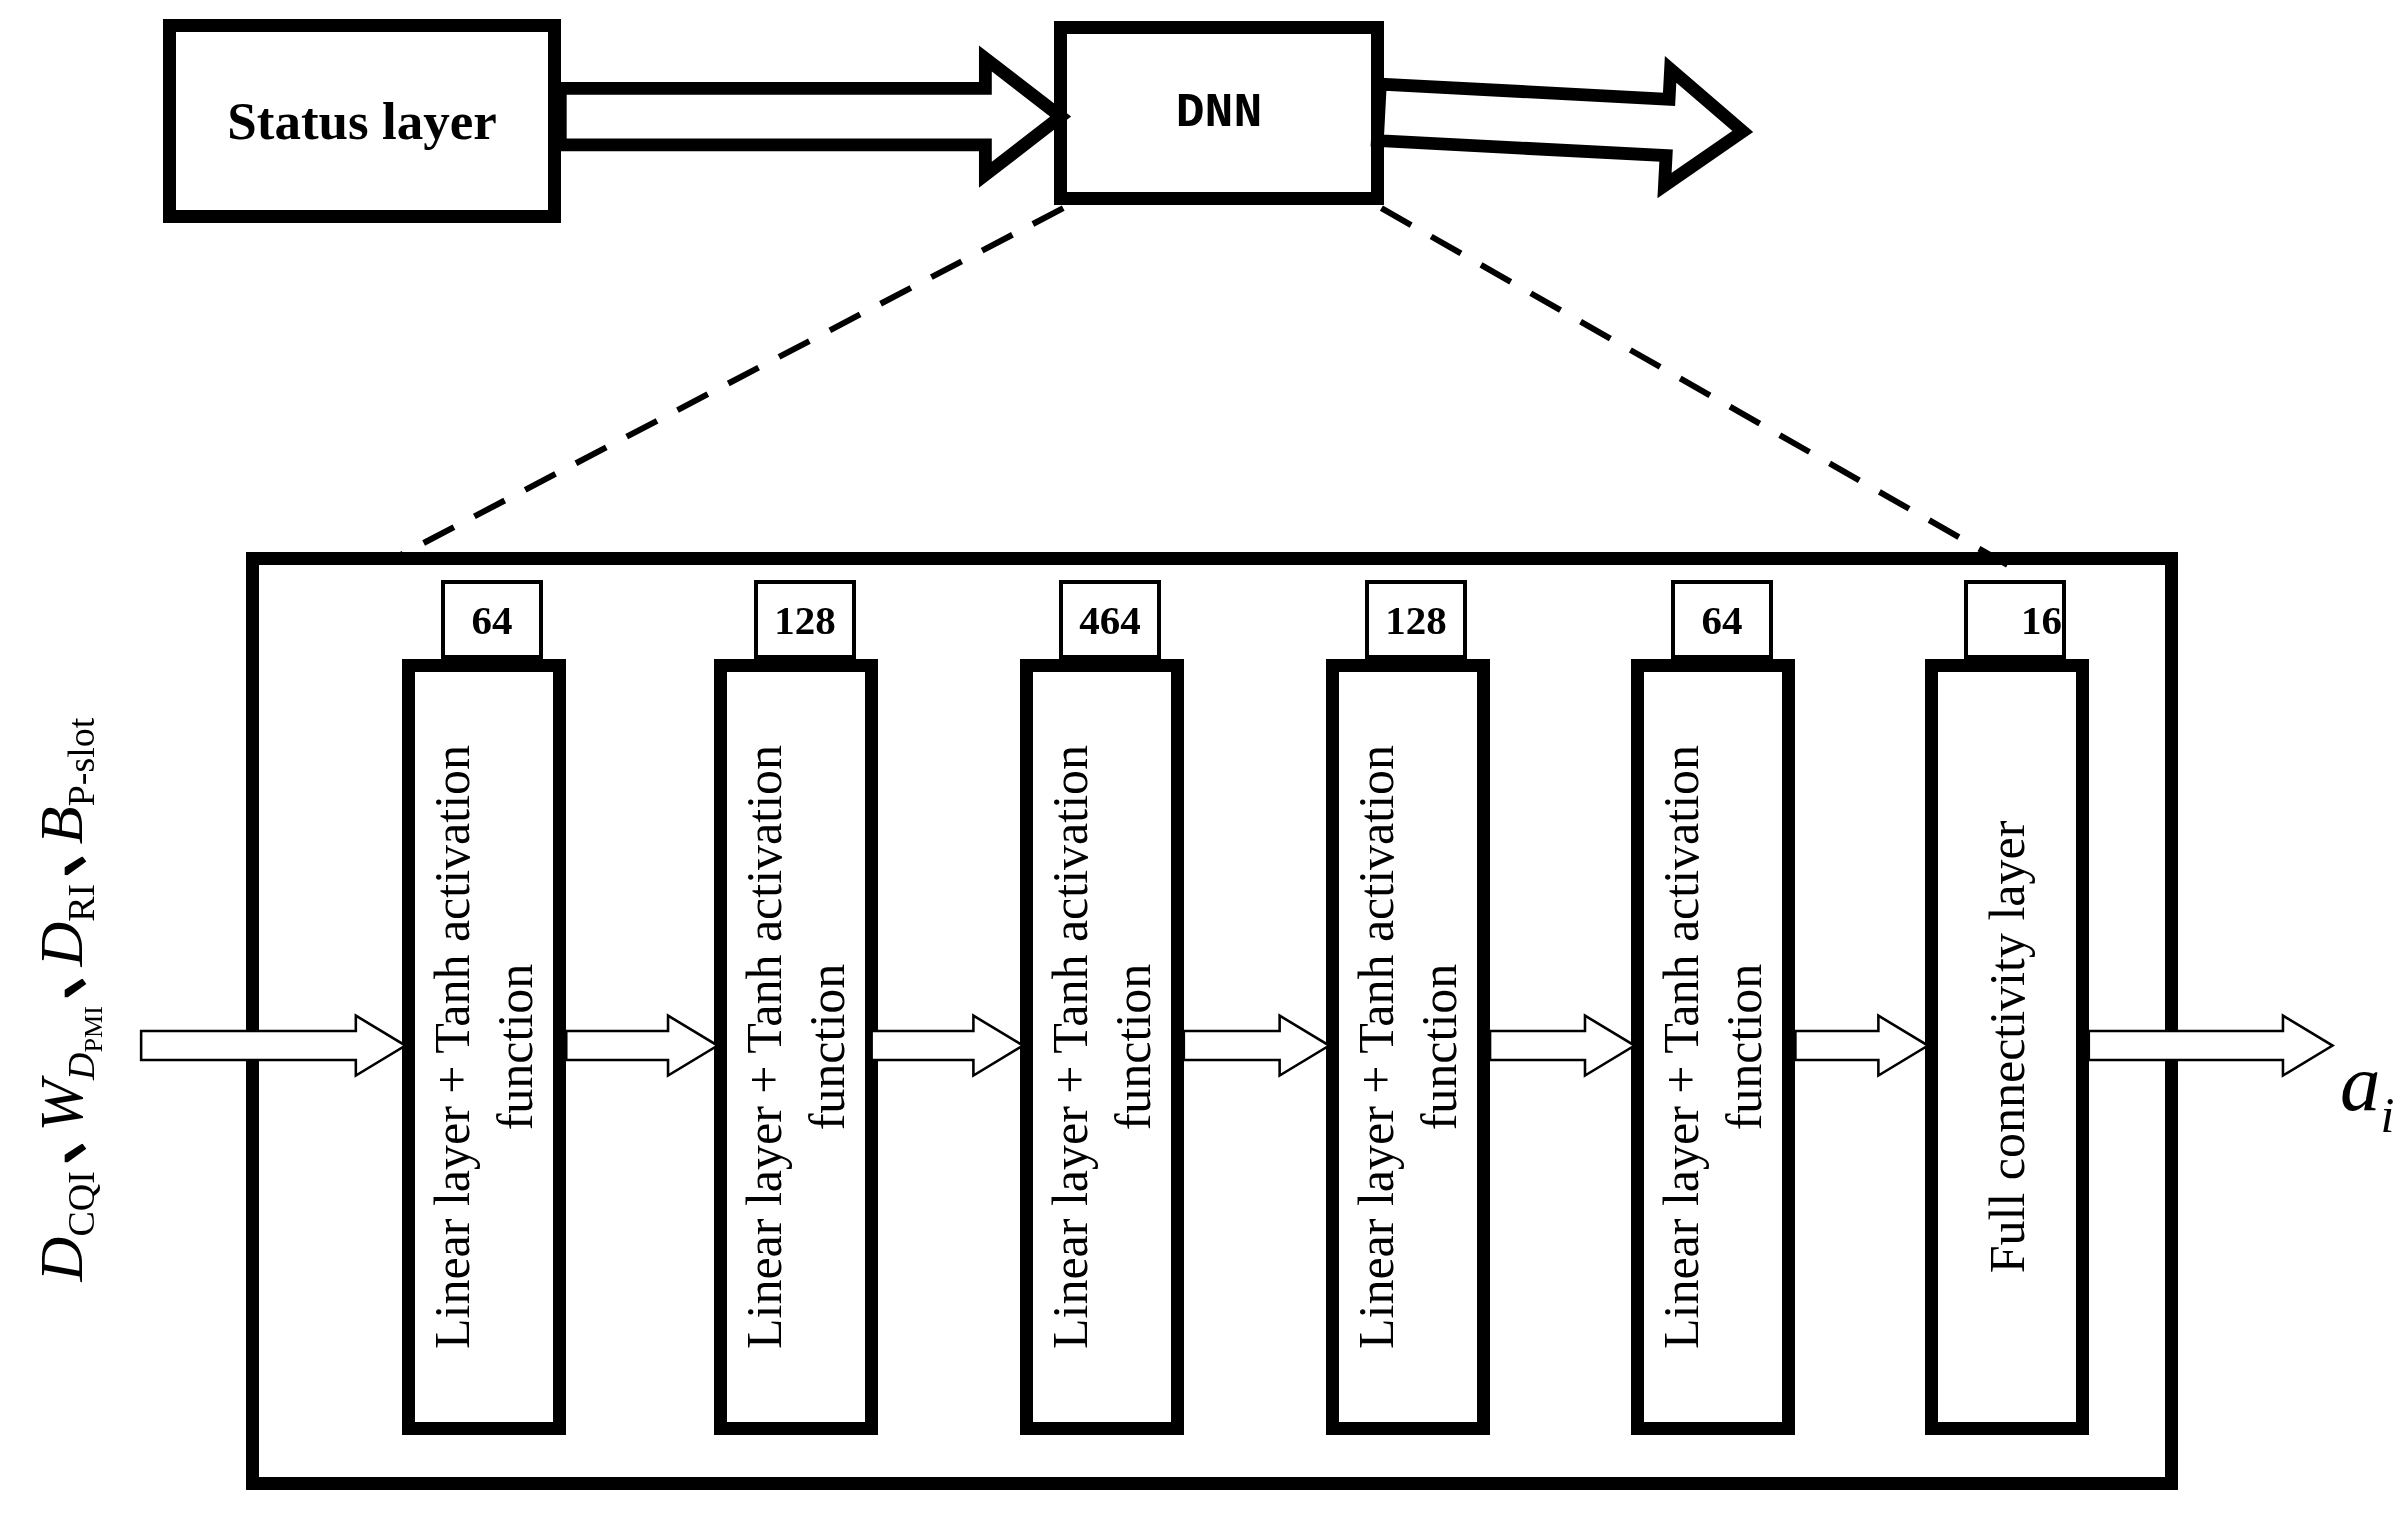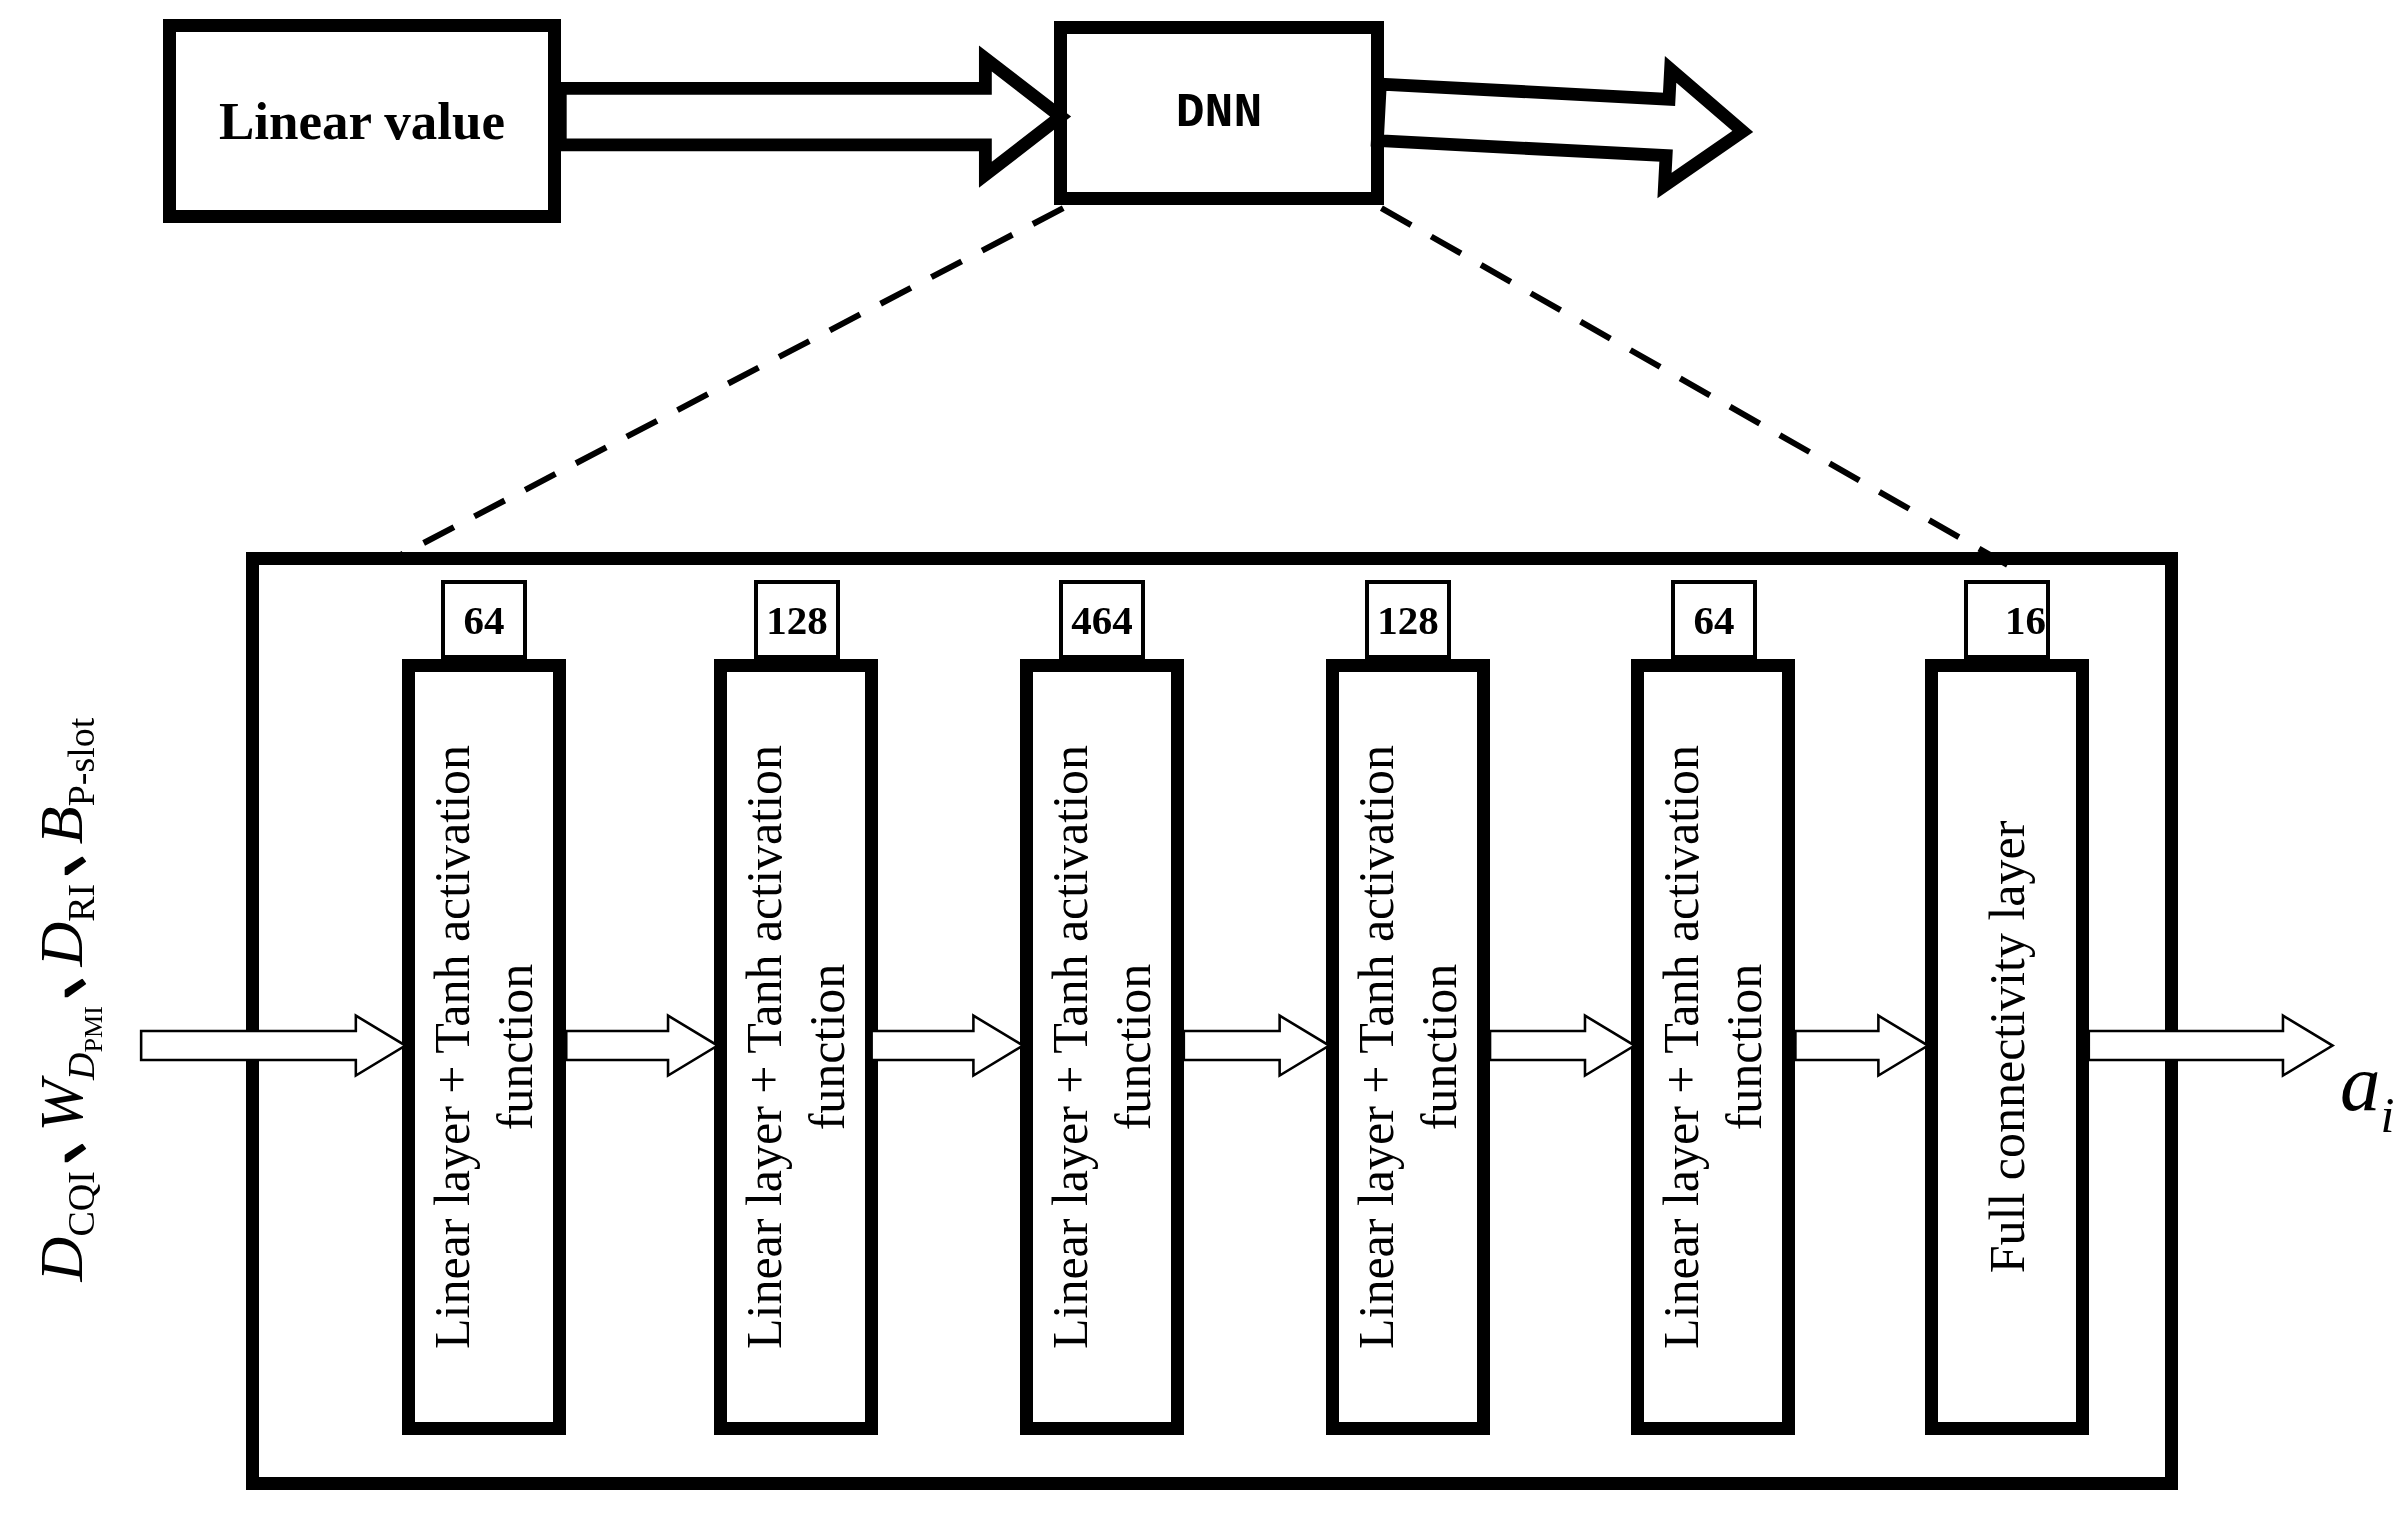--- a/index.html
+++ b/index.html
@@ -42,21 +42,21 @@
     transform:translate(-50%,-50%) rotate(-90deg);
     text-align:center;
     font-size:50px;line-height:1.26;
     white-space:nowrap;
   }
   .layer-label div:empty{display:none;}
 
   
   .size-box{
     position:absolute;
-    top:580px;width:86px;height:79px;
+    top:580px;width:102px;height:79px;
     border:4.3px solid #000;background:#fff;
     box-sizing:border-box;
     display:flex;align-items:center;justify-content:center;
     font-weight:bold;font-size:41px;
     z-index:3;
   }
 
   
   #input-label{position:absolute;left:67px;top:999px;width:0;height:0;z-index:2;}
   #input-label .rot{
@@ -87,21 +87,21 @@
 
   
   #overlay{position:absolute;left:0;top:0;z-index:4;pointer-events:none;}
 </style>
 </head>
 <body>
 
 <div class="stage">
 
   <div class="box" id="status-box" style="left:163px;top:19px;width:398px;height:204px;">
-    <span class="toplabel">Linear value</span>
+    <span class="toplabel">Status layer</span>
   </div>
 
   <div class="box" id="dnn-box" style="left:1054px;top:21.4px;width:330px;height:184px;">
     <span class="toplabel">DNN</span>
   </div>
 
 
   <div class="box" id="network-container"></div>
 
   <div class="layer-box" style="left:402px;">

